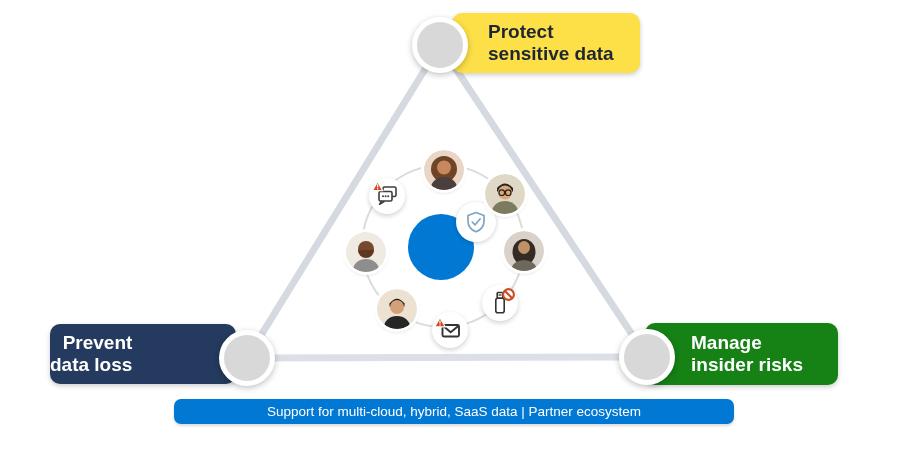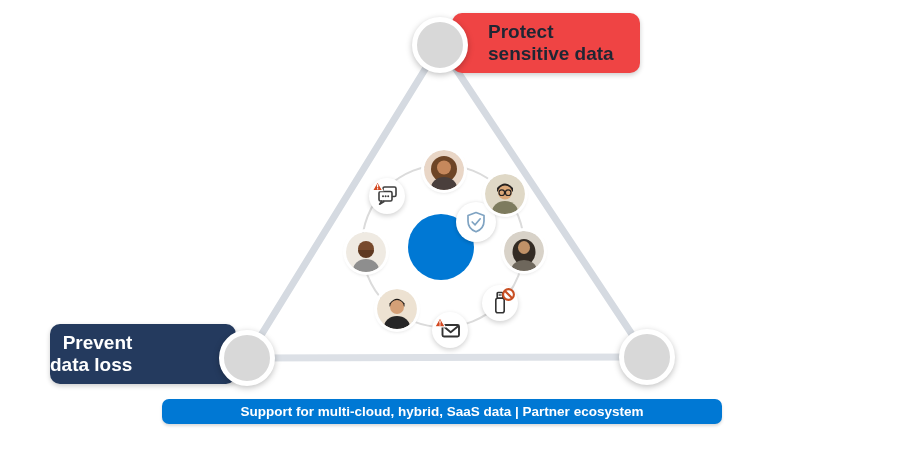--- a/index.html
+++ b/index.html
@@ -20,30 +20,30 @@
   #vertex-left{left:219px;top:330px;}
   #vertex-right{left:619px;top:329px;}
 
   
   .banner{
     position:absolute;display:flex;align-items:center;z-index:2;
     border-radius:10px;font-weight:bold;font-size:19px;line-height:1.18;
     box-shadow:0 2px 5px rgba(0,0,0,.2);
   }
   .banner .label{white-space:pre-line;}
-  #banner-protect{left:452px;top:13px;width:188px;height:60px;background:#ef4444;color:#1F2633;padding-left:36px;}
+  #banner-protect{left:452px;top:13px;width:188px;height:60px;background:#fde047;color:#1F2633;padding-left:36px;}
   #banner-prevent{left:50px;top:324px;width:186px;height:60px;background:#243A5E;color:#fff;justify-content:flex-start;padding-right:22px;text-align:right;}
   #banner-manage{left:645px;top:323px;width:193px;height:62px;background:#168216;color:#fff;padding-left:46px;}
 
   
   .footer-bar{
-    position:absolute;left:162px;top:399px;width:560px;height:25px;
+    position:absolute;left:174px;top:399px;width:560px;height:25px;
     background:#0078D4;color:#fff;border-radius:7px;z-index:2;
     display:flex;align-items:center;justify-content:center;
-    font-weight:bold;font-size:13.5px;box-shadow:0 2px 3px rgba(0,0,0,.15);
+    font-weight:normal;font-size:13.5px;box-shadow:0 2px 3px rgba(0,0,0,.15);
   }
 
   
   .hub-ring{position:absolute;left:361px;top:164px;width:164px;height:164px;border:2px solid #DBDBDB;border-radius:50%;z-index:4;}
   .hub-core{position:absolute;left:408px;top:214px;width:66px;height:66px;border-radius:50%;background:#0078D4;z-index:5;}
   .hub-badge{
     position:absolute;left:456px;top:202px;width:40px;height:40px;border-radius:50%;
     background:#fff;box-shadow:0 1px 4px rgba(0,0,0,.2);z-index:6;
     display:flex;align-items:center;justify-content:center;
   }
@@ -71,20 +71,24 @@
   </svg>
 
   <div class="banner" id="banner-protect">
     <span class="label">Protect
 sensitive data</span>
   </div>
   <div class="banner" id="banner-prevent">
     <span class="label">Prevent
 data loss</span>
   </div>
+  <div class="banner" id="banner-manage">
+    <span class="label">Manage
+insider risks</span>
+  </div>
 
   <div class="vertex" id="vertex-top"></div>
   <div class="vertex" id="vertex-left"></div>
   <div class="vertex" id="vertex-right"></div>
 
   <div class="footer-bar">
     <span>Support for multi-cloud, hybrid, SaaS data | Partner ecosystem</span>
   </div>
 
   <div class="hub-ring"></div>

